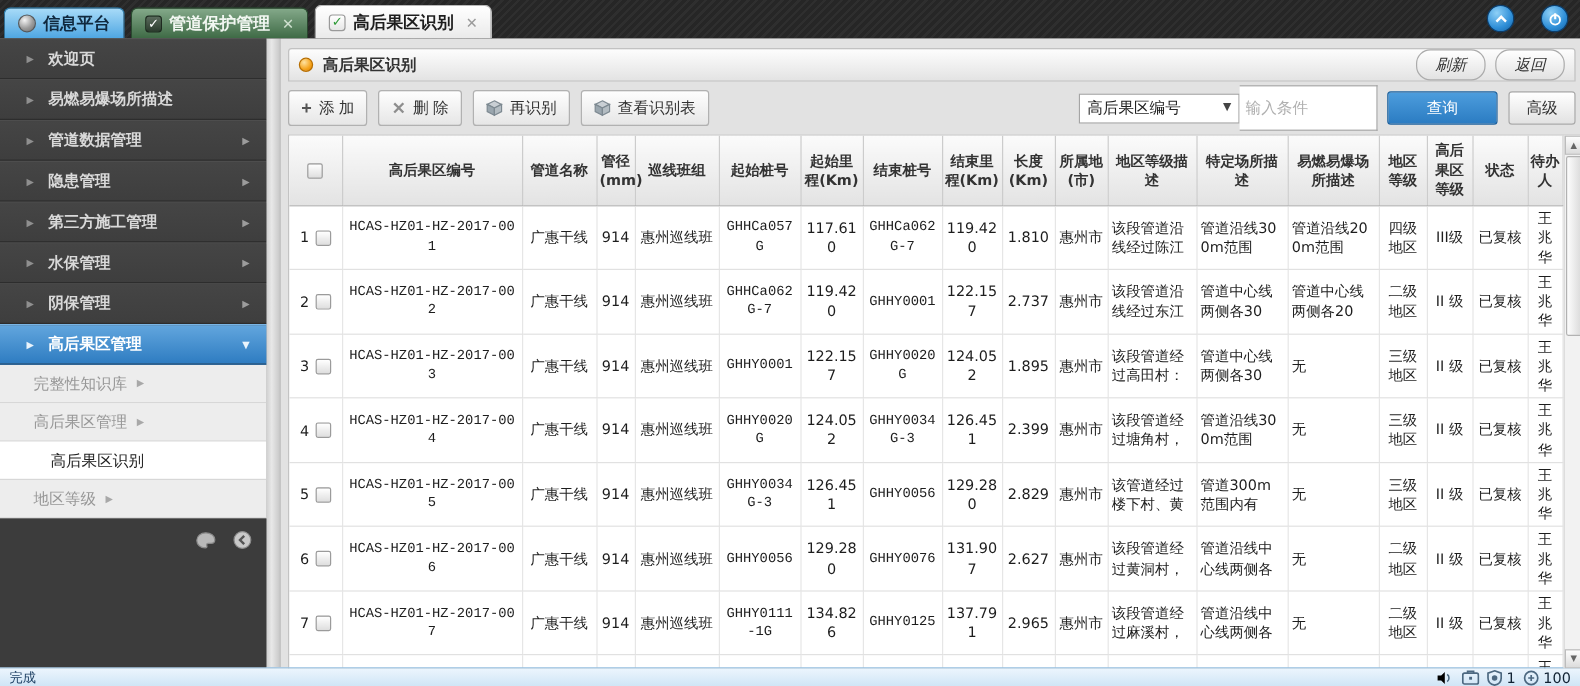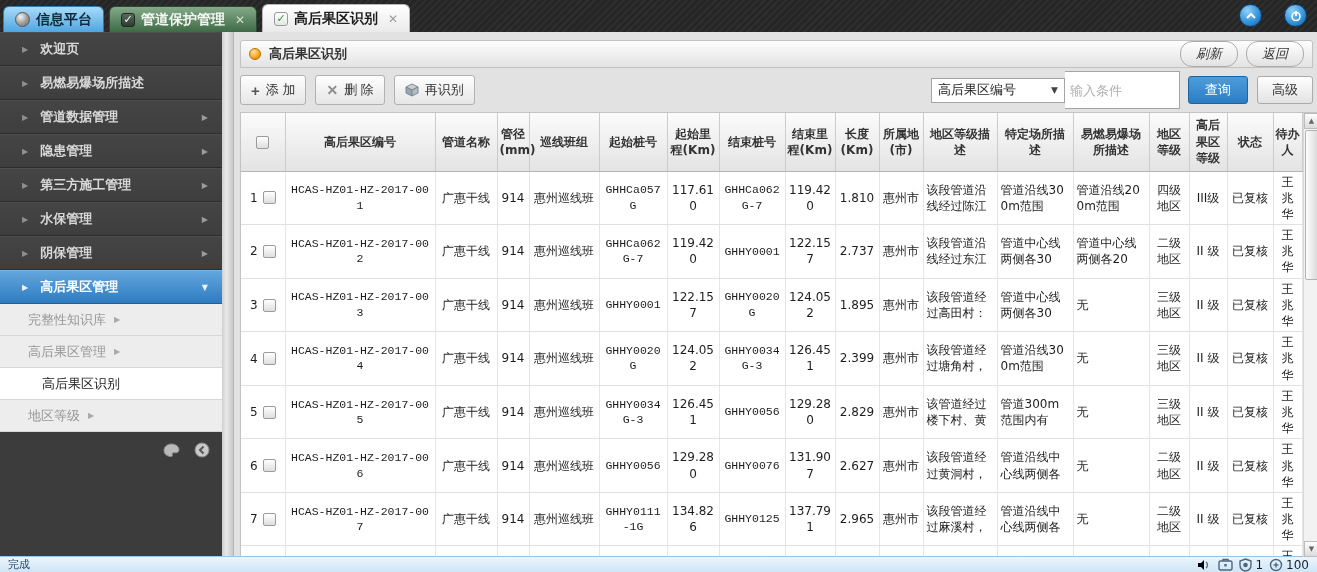--- a/index.html
+++ b/index.html
@@ -62,21 +62,21 @@
           background:linear-gradient(#fefefe,#e6e6e6); border:1px solid #b1b1b1; border-radius:3px; cursor:pointer; }
   .tbtn .plus { color:#555; font-weight:bold; font-size:15px; line-height:11px; }
   .tbtn .cross { color:#8e8e8e; font-weight:bold; font-size:14px; line-height:11px; }
   .search-zone { margin-left:auto; display:flex; align-items:center; }
   .fld-select { width:134px; height:25px; background:#fff; border:1px solid #a5a5a5; display:flex; align-items:center;
                 padding:0 6px; font-size:13px; color:#222; cursor:pointer; }
   .fld-select .car { margin-left:auto; font-size:9px; color:#444; }
   .cond-input { width:115px; height:38px; border:1px solid #a5a5a5; border-left:none; font-size:13px; padding:0 5px;
                 color:#222; outline:none; font-family:inherit; }
   .cond-input::placeholder { color:#b0b0b0; }
-  .btn-query { margin-left:8px; padding:4px 16px; font-size:13px; color:#fff; background:linear-gradient(#4d9ddd,#2b7cc2);
+  .btn-query { margin-left:8px; padding:4px 32px; font-size:13px; color:#fff; background:linear-gradient(#4d9ddd,#2b7cc2);
                border:1px solid #1f639f; border-radius:3px; cursor:pointer; }
   .btn-adv { margin-left:9px; padding:4px 14px; font-size:13px; color:#333; background:linear-gradient(#ffffff,#e2e2e2);
              border:1px solid #ababab; border-radius:3px; cursor:pointer; }
 
   
   .table-wrap { margin-top:5px; height:446px; background:#fff; border:1px solid #c3c3c3; display:flex; overflow:hidden; width:1080px; }
   table { border-collapse:collapse; table-layout:fixed; width:1061px; flex:0 0 1061px; }
   thead th { height:58px; background:linear-gradient(#fbfbfb,#e3e3e3); border-right:1px solid #cccccc; border-bottom:1px solid #b5b5b5;
              font-size:12px; font-weight:bold; color:#333; text-align:center; padding:2px; line-height:1.35; }
   tbody td { height:48px; border-right:1px solid #e6e6e6; border-bottom:1px solid #e1e1e1; font-size:12px; color:#1d1d1d;
@@ -231,20 +231,28 @@
           <span class="cross">✕</span>
           <span>删 除</span>
         </button>
         <button class="tbtn">
           <svg width="14" height="14" viewBox="0 0 14 14">
               <path d="M7 1 L13 4 L7 7 L1 4 Z" fill="#c9cfd4" stroke="#7d8991"></path>
               <path d="M1 4 L7 7 L7 13 L1 10 Z" fill="#9aa6ae" stroke="#7d8991"></path>
               <path d="M13 4 L7 7 L7 13 L13 10 Z" fill="#b3bcc2" stroke="#7d8991"></path>
             </svg>
           <span>再识别</span>
+        </button>
+        <button class="tbtn">
+          <svg width="14" height="14" viewBox="0 0 14 14">
+              <path d="M7 1 L13 4 L7 7 L1 4 Z" fill="#c9cfd4" stroke="#7d8991"></path>
+              <path d="M1 4 L7 7 L7 13 L1 10 Z" fill="#9aa6ae" stroke="#7d8991"></path>
+              <path d="M13 4 L7 7 L7 13 L13 10 Z" fill="#b3bcc2" stroke="#7d8991"></path>
+            </svg>
+          <span>查看识别表</span>
         </button>
 
         <div class="search-zone">
           <div class="fld-select">
             <span>高后果区编号</span>
             <span class="car">▼</span>
           </div>
           <input class="cond-input" placeholder="输入条件" style="">
           <button class="btn-query">查询</button>
           <button class="btn-adv">高级</button>

